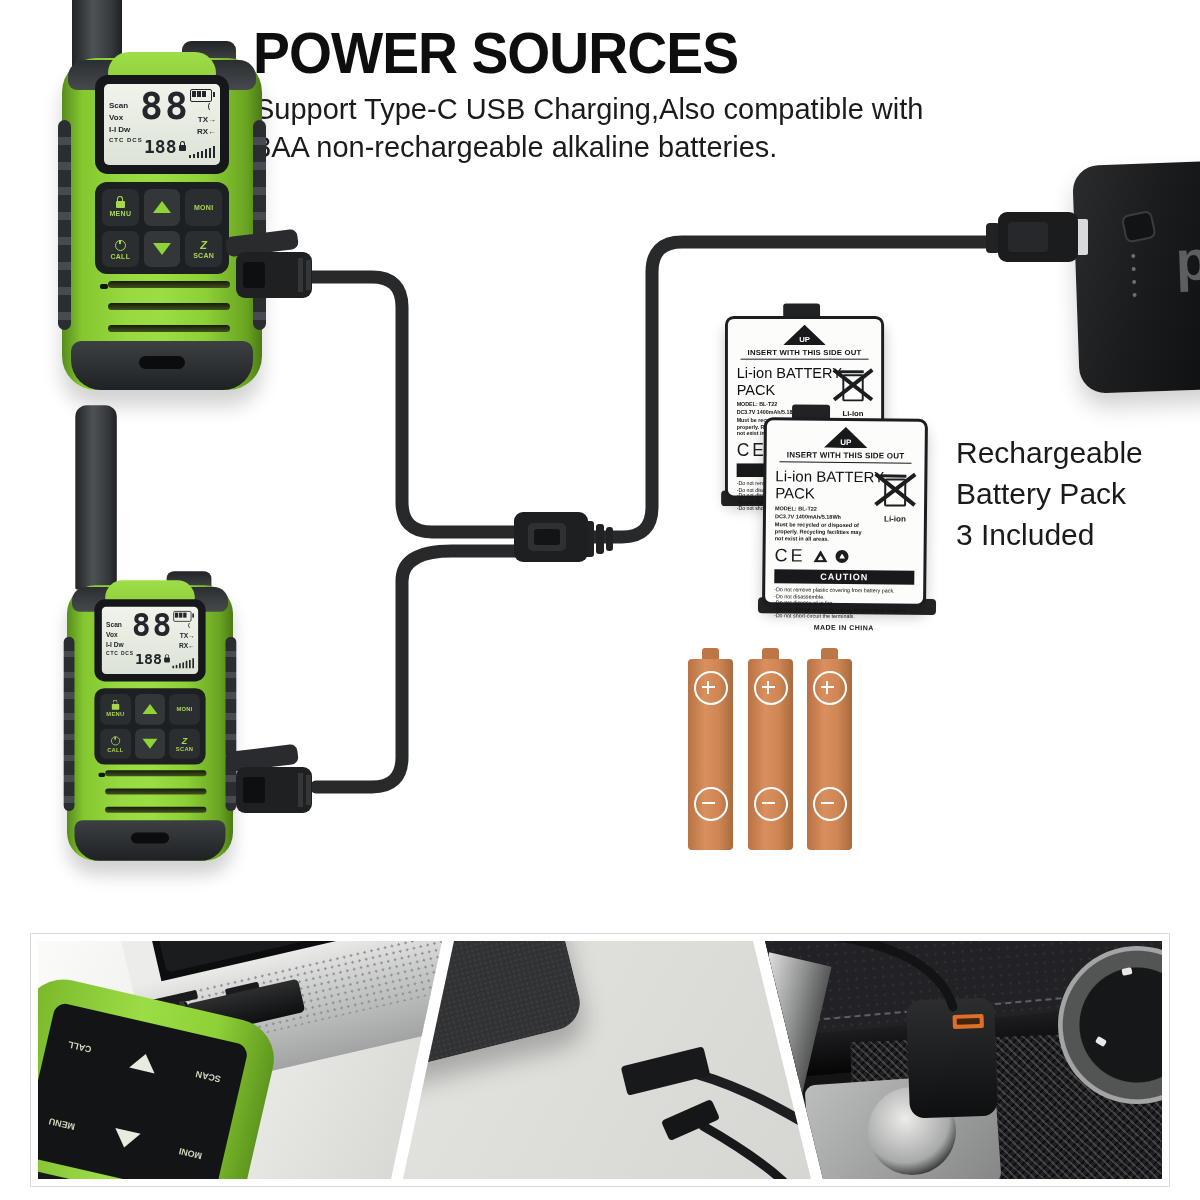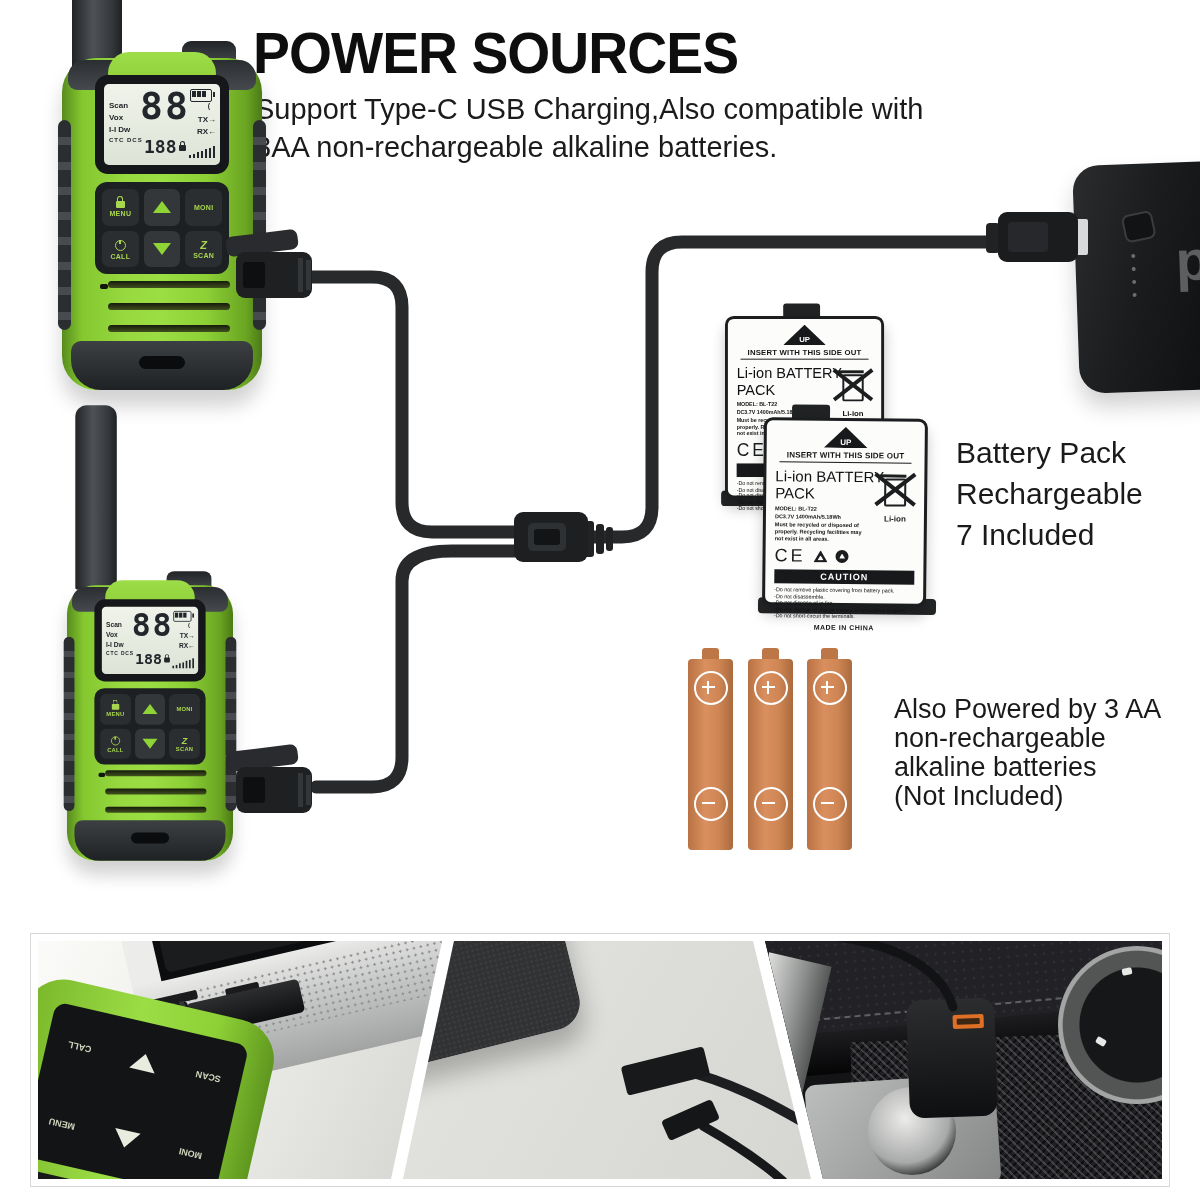--- a/index.html
+++ b/index.html
@@ -502,23 +502,23 @@
         <div>-Do not disassemble.</div>
         <div>-Do not dispose of in fire.</div>
         <div>-Do not change of charge battery in hazardous location.</div>
         <div>-Do not short-circuit the terminals.</div>
       </div>
       <div class="porigin">MADE IN CHINA</div>
     </div>
   </div>
 
   <div class="note-recharge">
+    <div>Rechargeable</div>
     <div>Battery Pack</div>
-    <div>Rechargeable</div>
-    <div>7 Included</div>
+    <div>3 Included</div>
   </div>
 
   <div class="aa" style="left:688px">
     <div class="nub"></div>
     <div class="cell">
       <div class="sym plus"></div>
       <div class="sym minus"></div>
     </div>
   </div>
   <div class="aa" style="left:748px">
@@ -529,26 +529,20 @@
     </div>
   </div>
   <div class="aa" style="left:807px">
     <div class="nub"></div>
     <div class="cell">
       <div class="sym plus"></div>
       <div class="sym minus"></div>
     </div>
   </div>
 
-  <div class="note-aa">
-    <div>Also Powered by 3 AA</div>
-    <div>non-rechargeable</div>
-    <div>alkaline batteries</div>
-    <div>(Not Included)</div>
-  </div>
 
   <div class="strip">
     <div class="strip-in">
 
       <div class="ph ph1">
         <div class="laptop">
           <div class="keys">
             <i></i>
               <i></i>
 

